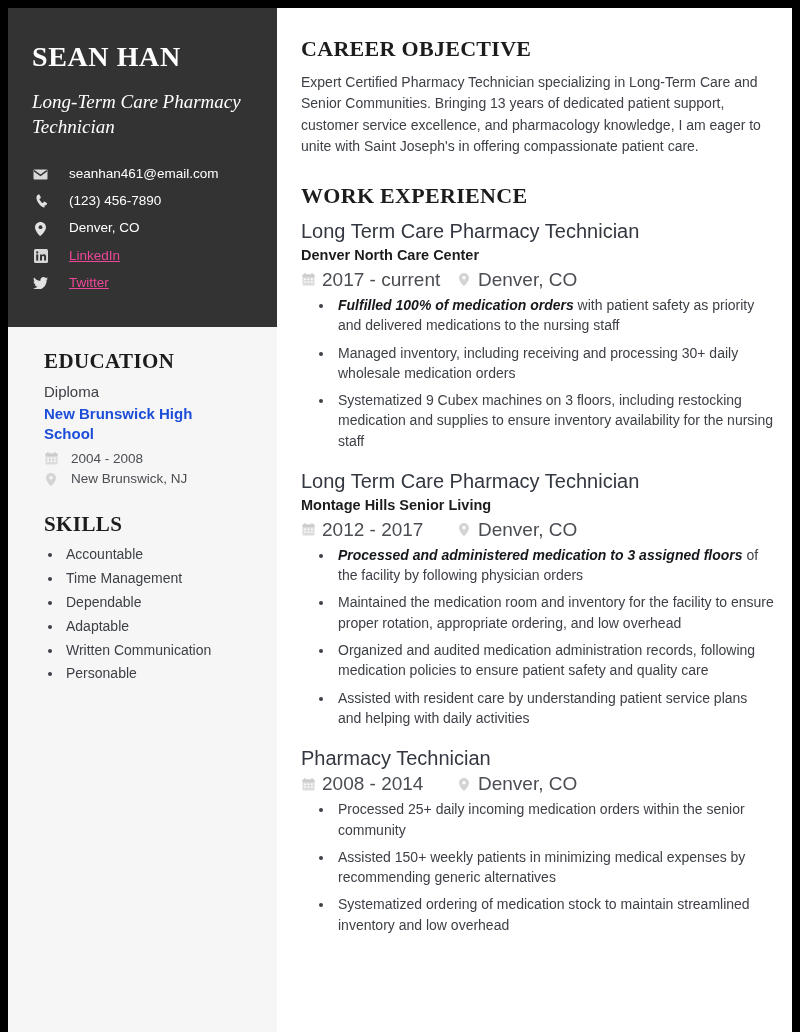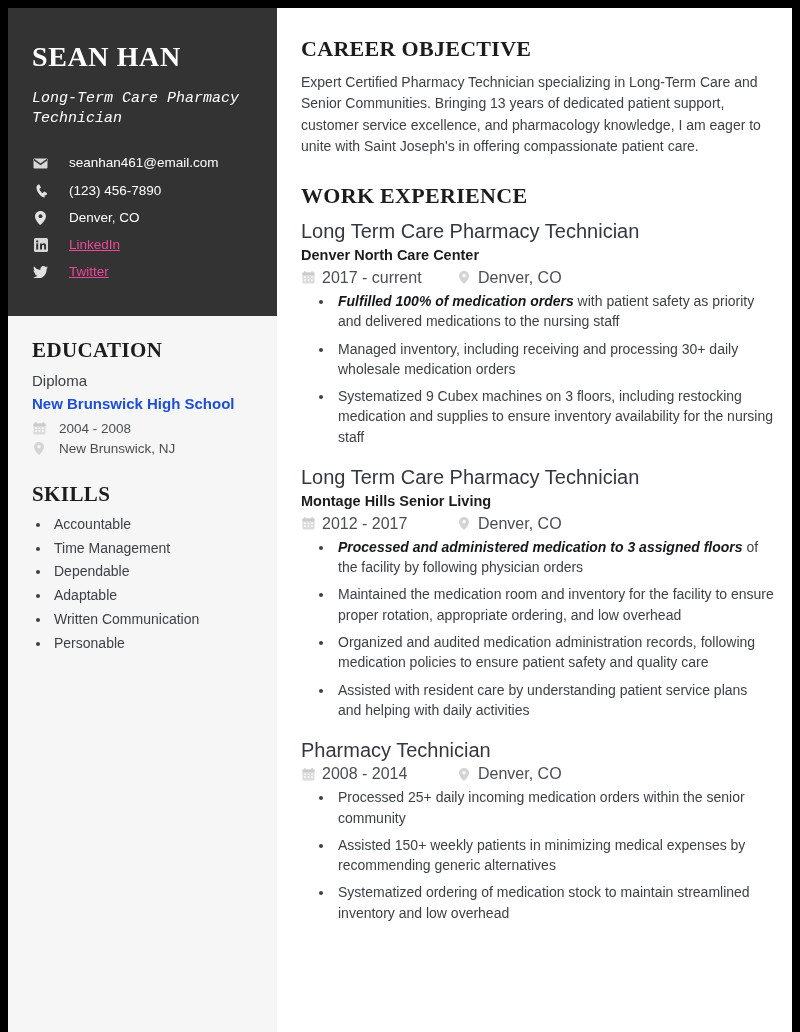--- a/index.html
+++ b/index.html
@@ -45,23 +45,23 @@
     font-family: "Liberation Serif", serif;
     font-weight: bold;
     font-size: 28px;
     line-height: 1.1;
     letter-spacing: 0.6px;
     color: #ffffff;
     margin: 6px 0 14px 0;
   }
 
   .job-subtitle {
-    font-family: Liberation Mono, monospace;
+    font-family: Liberation Serif, serif;
     font-style: italic;
-    font-size: 15px;
+    font-size: 19px;
     line-height: 1.32;
     color: #ffffff;
     margin: 16px 0 26px 0;
   }
 
   .contact-list {
     margin: 0;
     padding: 0;
     list-style: none;
   }
@@ -85,21 +85,21 @@
   }
   .contact-item .ico svg { display: block; }
   .contact-link {
     color: #ec4899;
     text-decoration: underline;
     cursor: pointer;
   }
 
   
   .sb-section {
-    padding: 0 24px;
+    padding: 0 36px;
   }
   .sb-section.education { padding-top: 22px; }
   .sb-section.skills { padding-top: 22px; }
 
   .sb-heading {
     font-family: "Liberation Serif", serif;
     font-weight: bold;
     font-size: 21px;
     letter-spacing: 0.4px;
     color: #1c1c1c;
@@ -192,21 +192,21 @@
     font-size: 14.5px;
     font-weight: bold;
     color: #1c1c1c;
     line-height: 1.3;
     margin: 0 0 4px 0;
   }
 
   .job-meta {
     display: flex;
     align-items: flex-start;
-    font-size: 16px;
+    font-size: 19px;
     color: #4a4d52;
     margin-bottom: 4px;
     min-height: 18px;
   }
   .job-meta .meta-date {
     display: flex;
     align-items: center;
     gap: 7px;
     width: 156px;
     flex: 0 0 156px;

